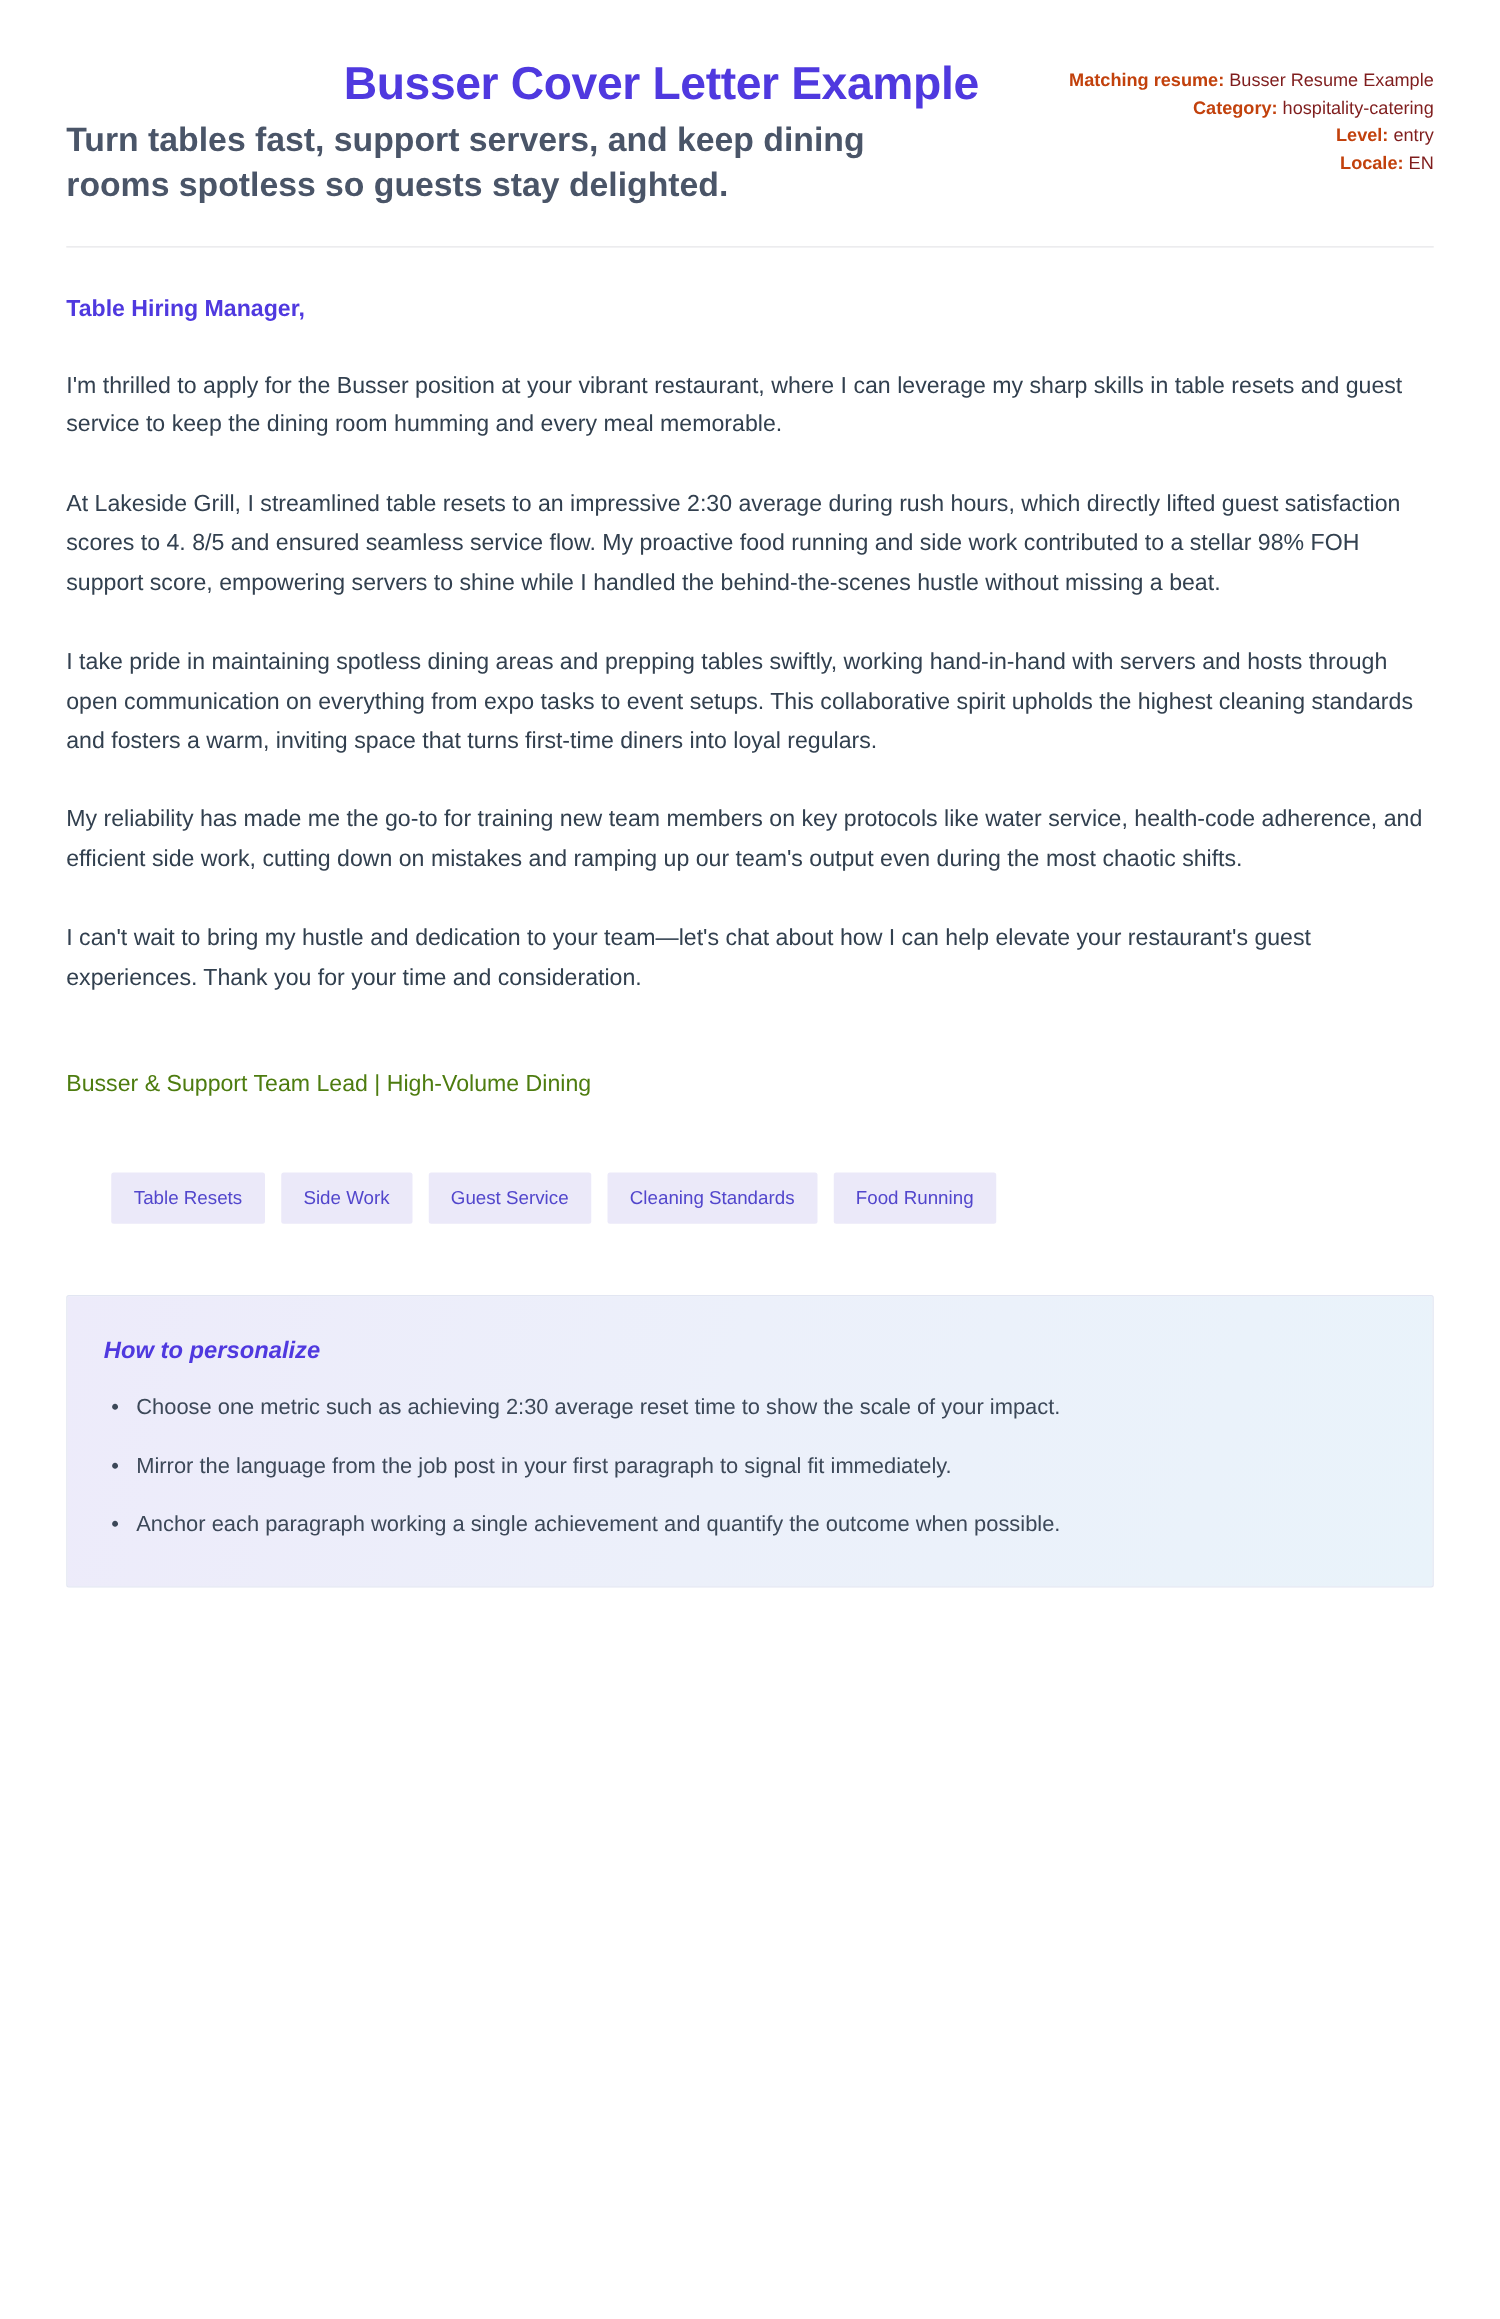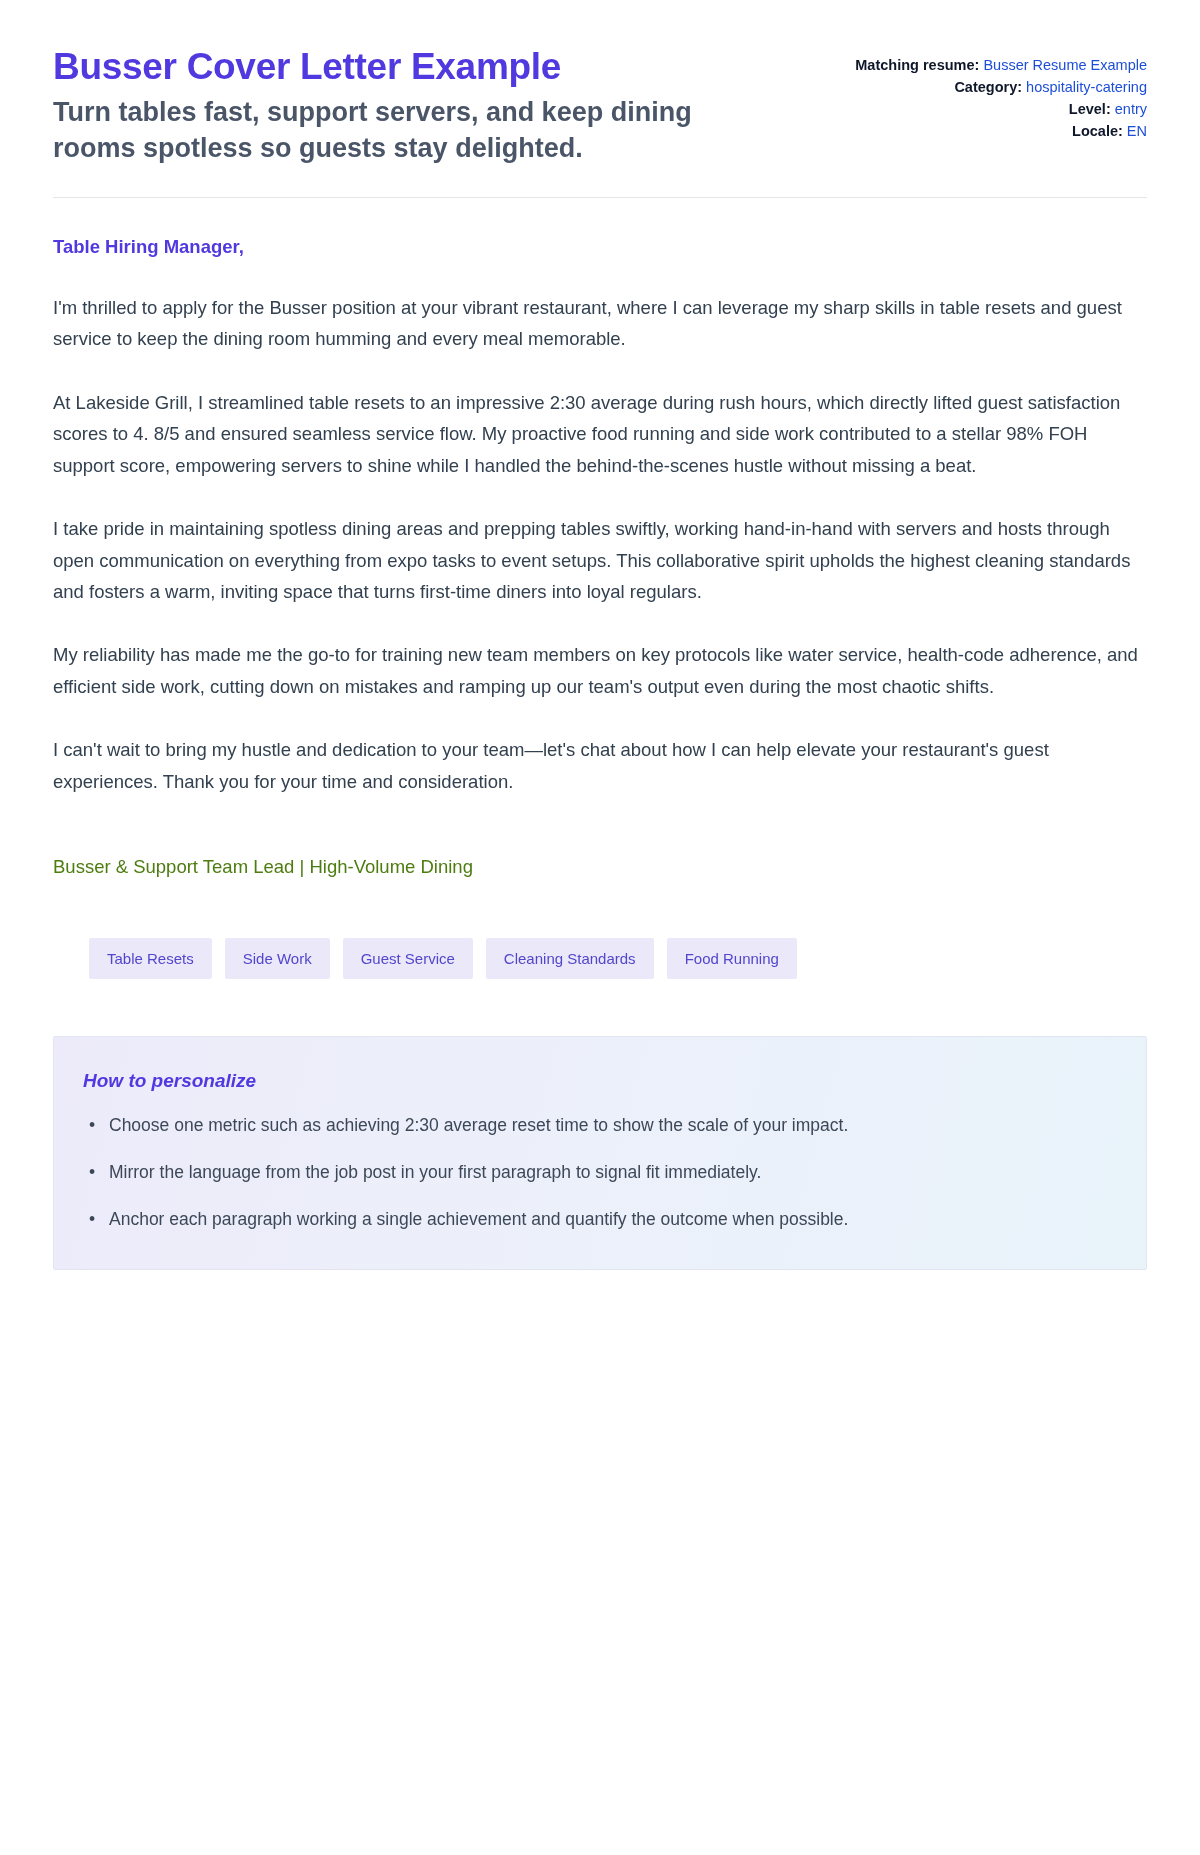--- a/index.html
+++ b/index.html
@@ -36,20 +36,21 @@
     flex: 1 1 auto;
     max-width: 730px;
   }
   h1.doc-title {
     margin: 0;
     font-size: 37px;
     line-height: 1.14;
     font-weight: bold;
     letter-spacing: -0.3px;
     color: #4f39df;
+    text-align: right;
   }
   .doc-subtitle {
     margin: 7px 0 0 0;
     font-size: 27px;
     line-height: 1.33;
     font-weight: bold;
     color: #4a5568;
     max-width: 700px;
   }
   .header-meta {
@@ -59,25 +60,25 @@
     font-size: 14.5px;
     line-height: 1.52;
     color: #4a5568;
     padding-top: 8px;
   }
   .header-meta .meta-row {
     display: block;
   }
   .header-meta .meta-label {
     font-weight: bold;
-    color: #0f172a;
+    color: #c2410c;
   }
   .header-meta .meta-value {
     font-weight: normal;
-    color: #1d4ed8;
+    color: #7f1d1d;
   }
 
   .divider {
     margin: 30px 0 0 0;
     border: 0;
     border-top: 1px solid #e6e6e9;
     height: 0;
   }
 
   

